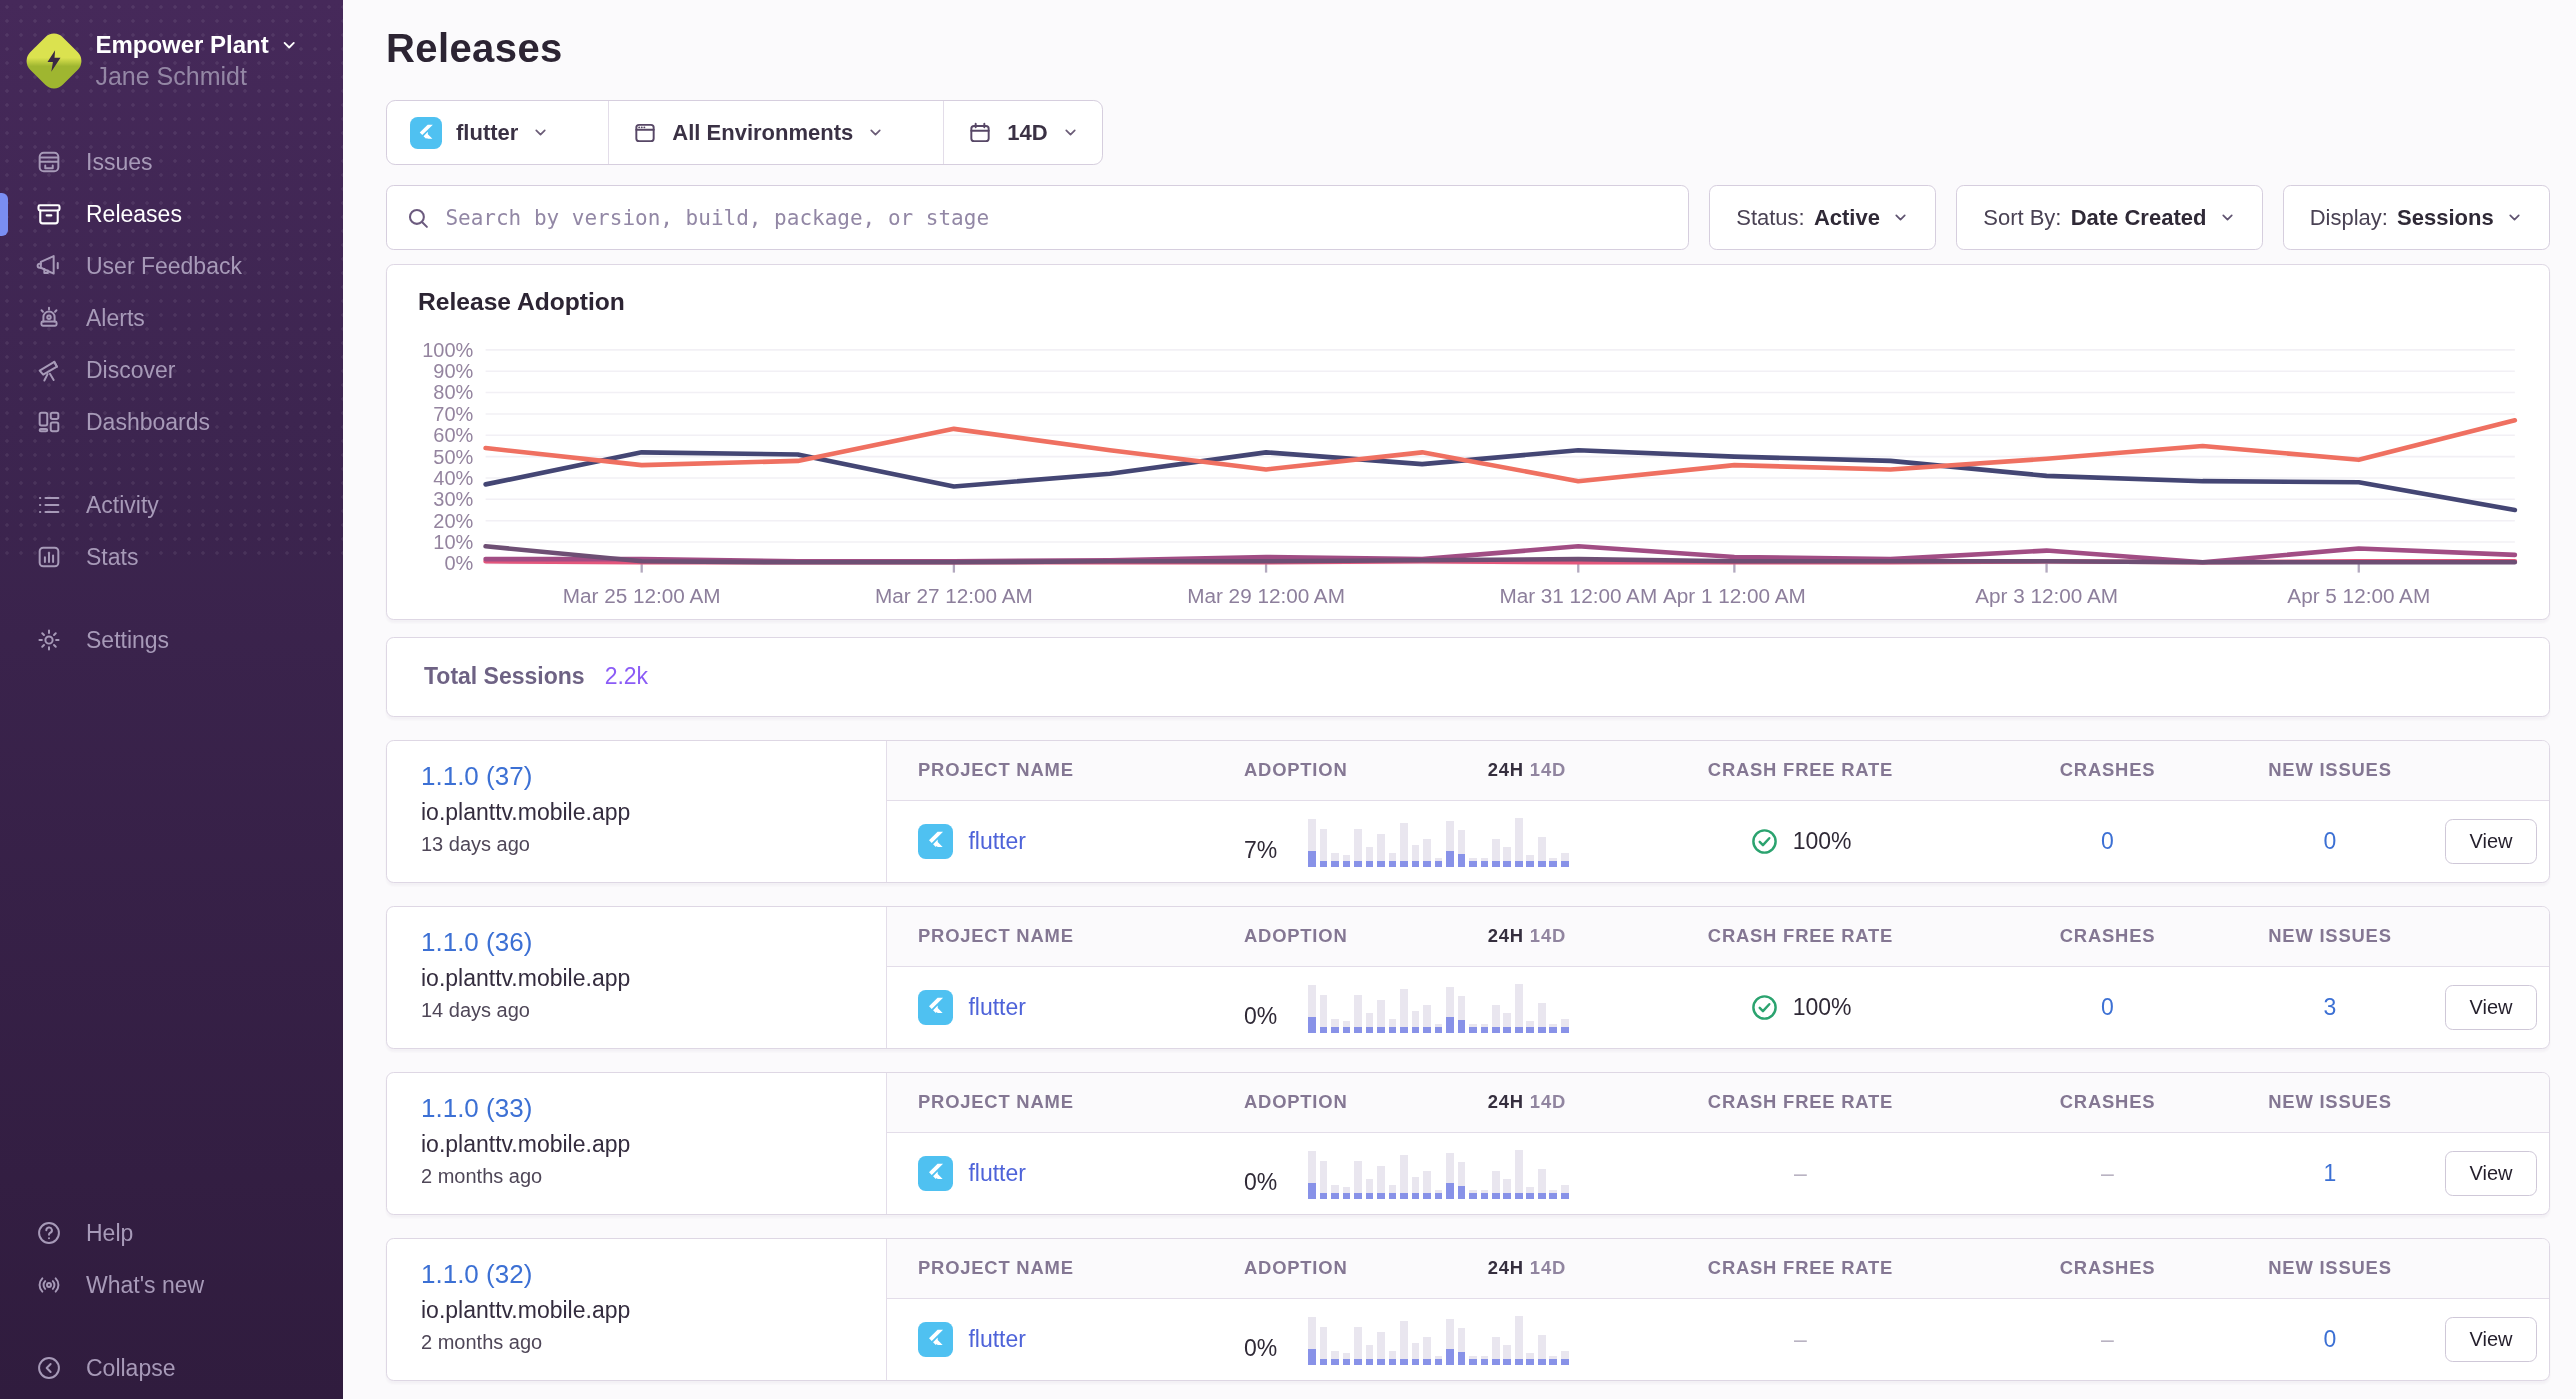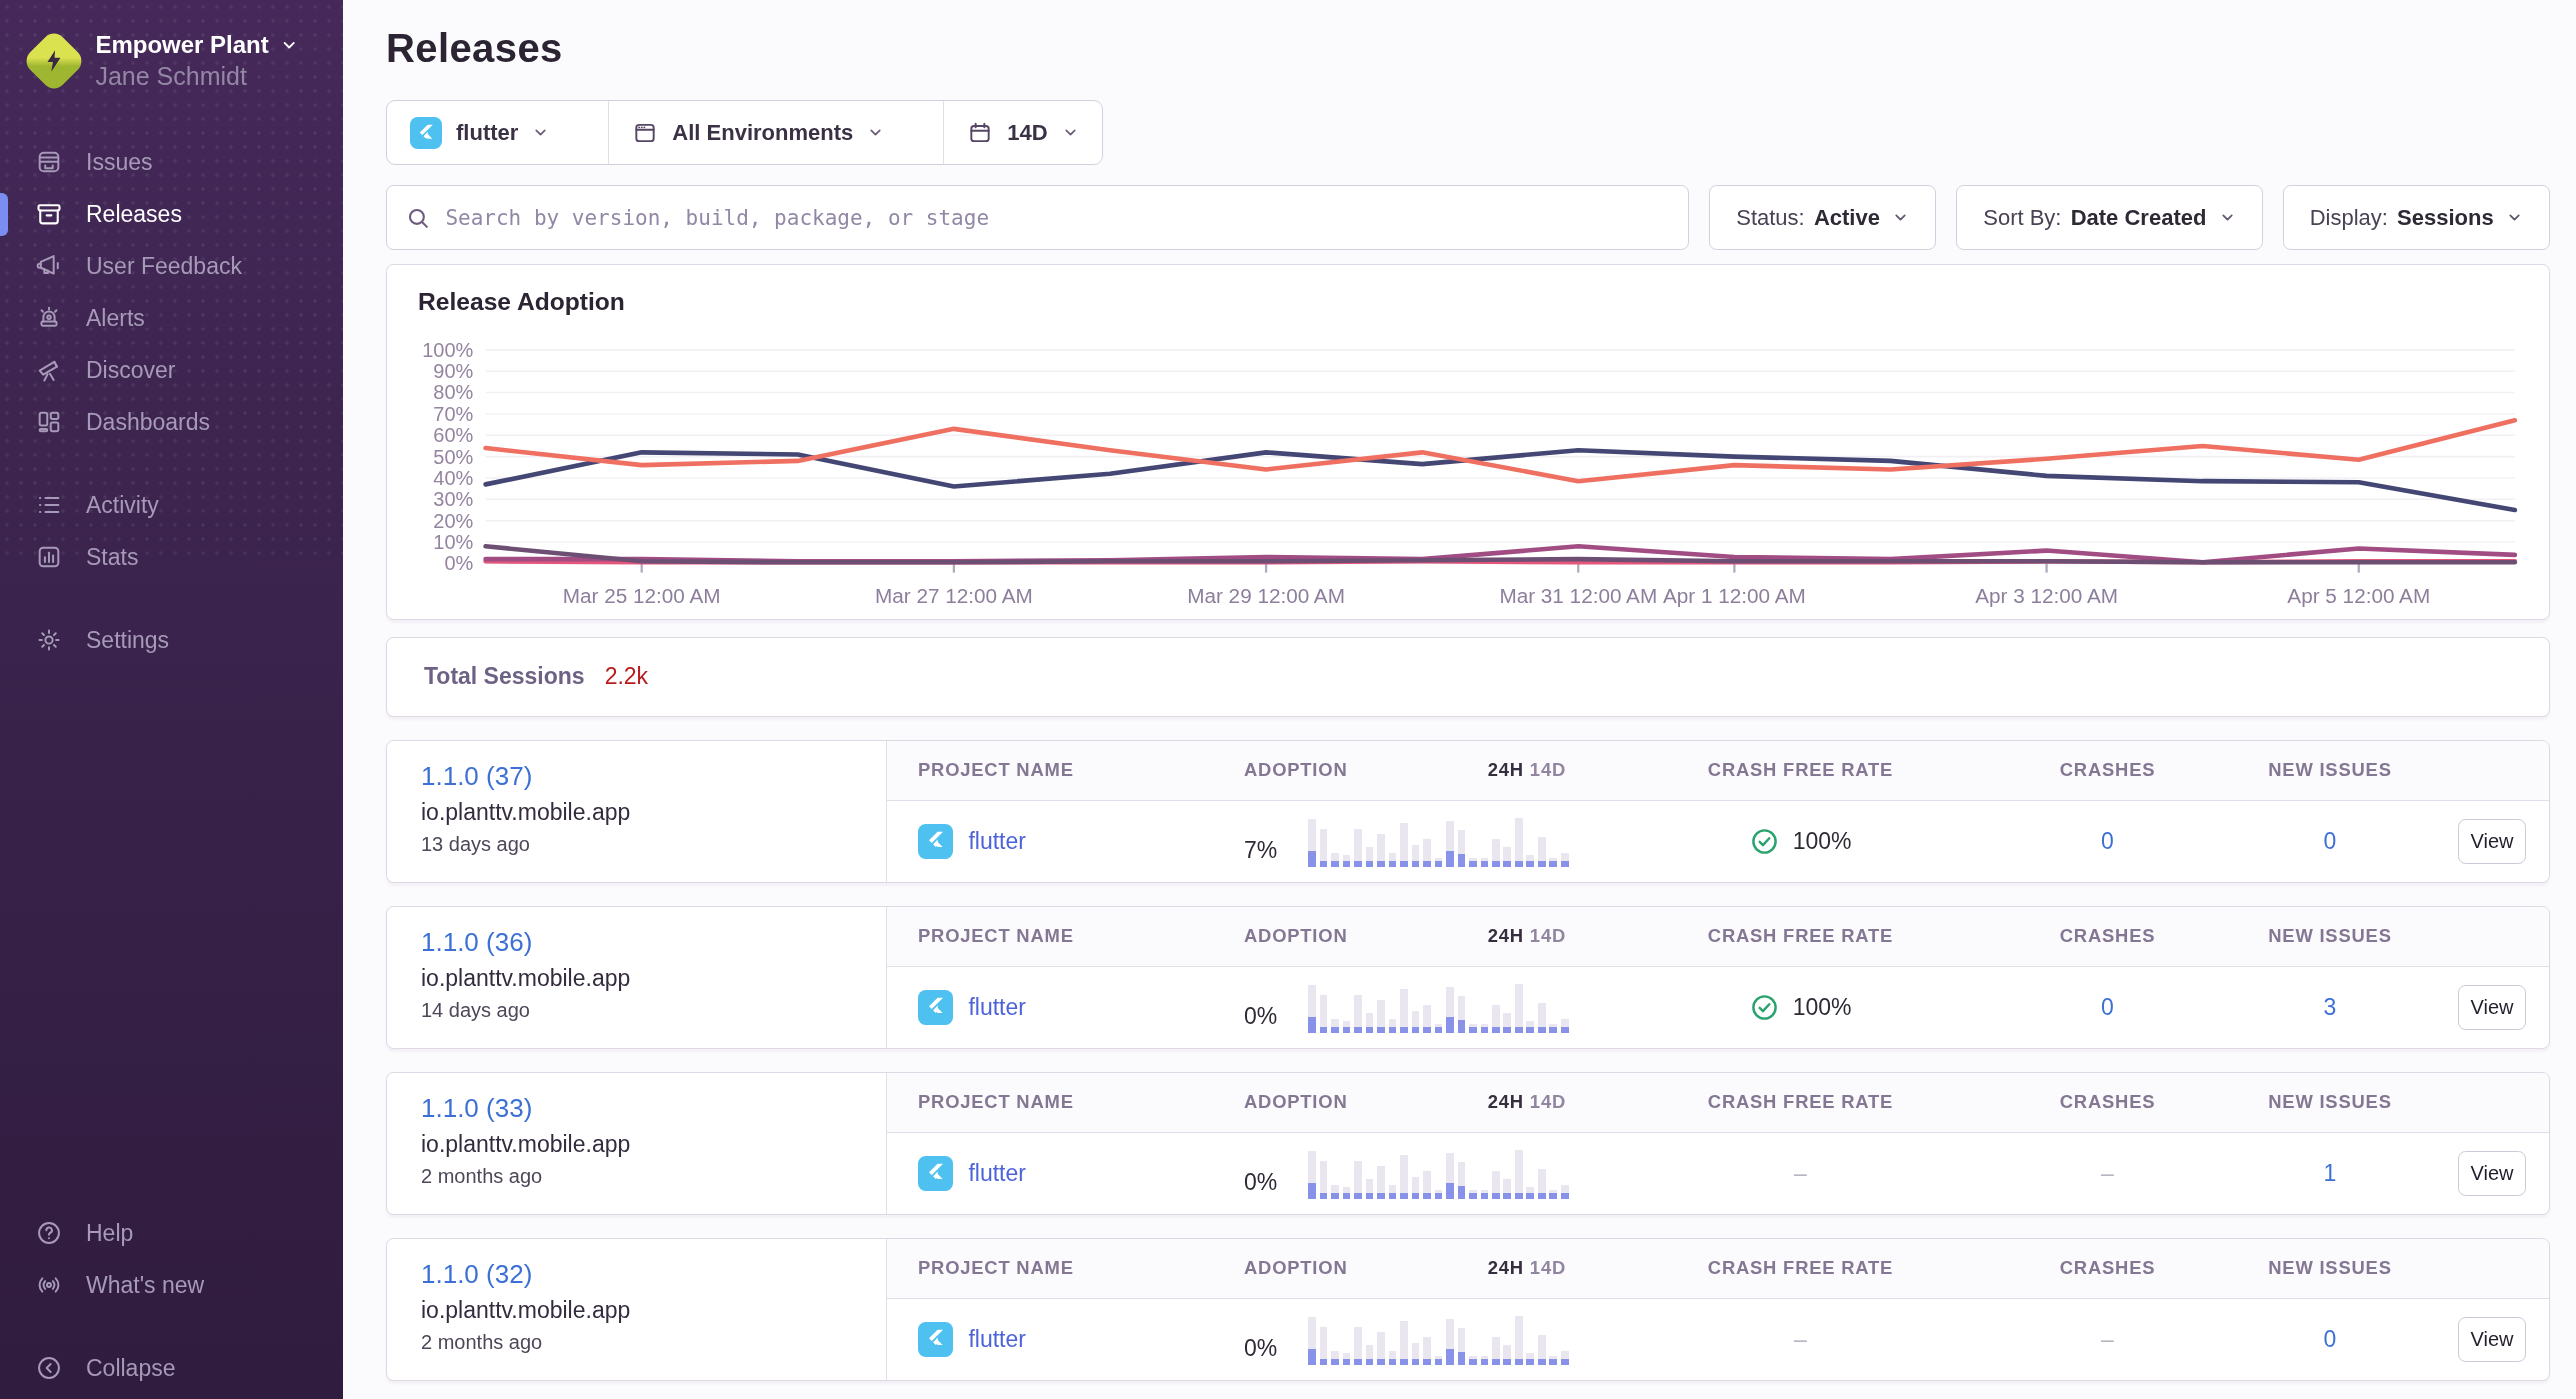--- a/index.html
+++ b/index.html
@@ -53,21 +53,21 @@
     padding:0 26px; cursor:pointer; white-space:nowrap; }
   .drop-btn b { color:#2f2936; font-weight:700; }
   .drop-btn .chev-icon { color:#5f5370; margin-left:3.1px; }
 
   .card { background:#fff; border:1.5px solid #ded7e4; border-radius:7.7px;
     box-shadow:0 2.3px 2.3px rgba(50,25,80,.04); }
   .chart-card { margin-top:14px; width:2164px; padding:23px 31px 7.7px 31px; }
   .chart-title { font-size:24.6px; font-weight:700; color:#2c2433; }
   .totals-card { margin-top:17px; width:2164px; height:80px; display:flex; align-items:center; padding:0 37px; gap:20px; }
   .totals-label { font-size:23px; font-weight:700; color:#6e6284; }
-  .totals-value { font-size:23px; color:#b91c1c; }
+  .totals-value { font-size:23px; color:#8b5cf6; }
 
   .release-card { margin-top:23px; width:2164px; height:143px; display:flex; overflow:hidden; }
   .release-card:first-of-type { margin-top:28px; }
   .rel-left { width:464px; flex:none; padding:20px 0 0 34px; }
   .rel-version { font-size:26px; color:#3c70d4; cursor:pointer; }
   .rel-package { font-size:23px; color:#342c3e; margin-top:7.7px; }
   .rel-age { font-size:20px; color:#4f4758; margin-top:7px; }
   .rel-right { flex:1; border-left:1.5px solid #e3dde9; display:flex; flex-direction:column;margin-left:35px; }
   .rel-header { height:60px; flex:none; background:#fbfafc; border-bottom:1.5px solid #e3dde9;
     display:grid; grid-template-columns:357px 357px 399px 215px 230px 1fr; align-items:center;
@@ -82,21 +82,21 @@
   .adoption-cell { display:flex; align-items:flex-end; gap:31px; }
   .adoption-pct { font-size:23px; padding-bottom:3.1px; }
   .spark { display:flex; align-items:flex-end; height:51px; }
   .spark .sbar { width:7.7px; margin-right:3.8px; display:flex; flex-direction:column; justify-content:flex-end; }
   .spark .g { background:#e9e6ef; width:100%; }
   .spark .b { background:#8892e8; width:100%; }
   .crashfree-cell { display:flex; align-items:center; justify-content:center; gap:12.3px; }
   .num-link { color:#3c70d4; cursor:pointer; }
   .muted-dash { color:#b9b3c2; }
   .view-cell { display:flex; justify-content:flex-end; padding-right:23px; }
-  .view-btn { width:68px; height:45px; background:#fff; border:1.5px solid #cfc8d8; border-radius:7.7px;
+  .view-btn { width:92px; height:45px; background:#fff; border:1.5px solid #cfc8d8; border-radius:7.7px;
     font-size:20px; color:#241f2c; display:flex; align-items:center; justify-content:center; cursor:pointer;
     font-family:"Liberation Sans", sans-serif; }
   svg.icon { display:block; }
 </style>
 </head>
 <body>
 
 <aside class="sidebar">
   <div class="org">
     <div class="logo">

